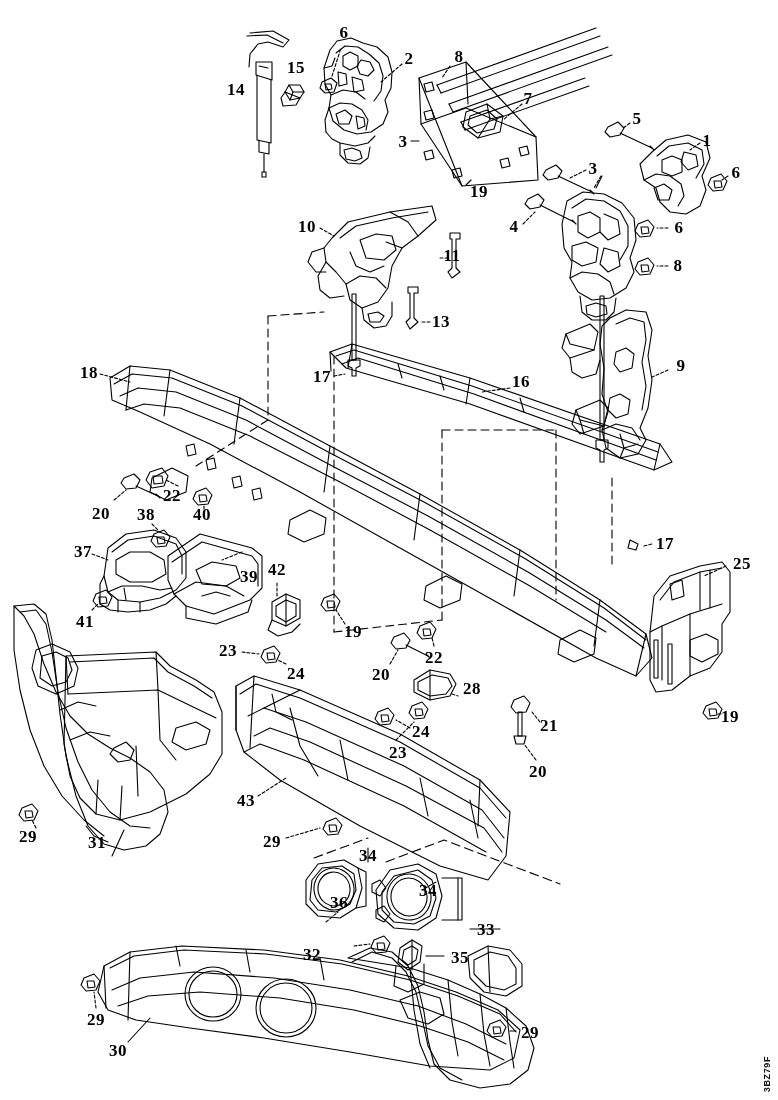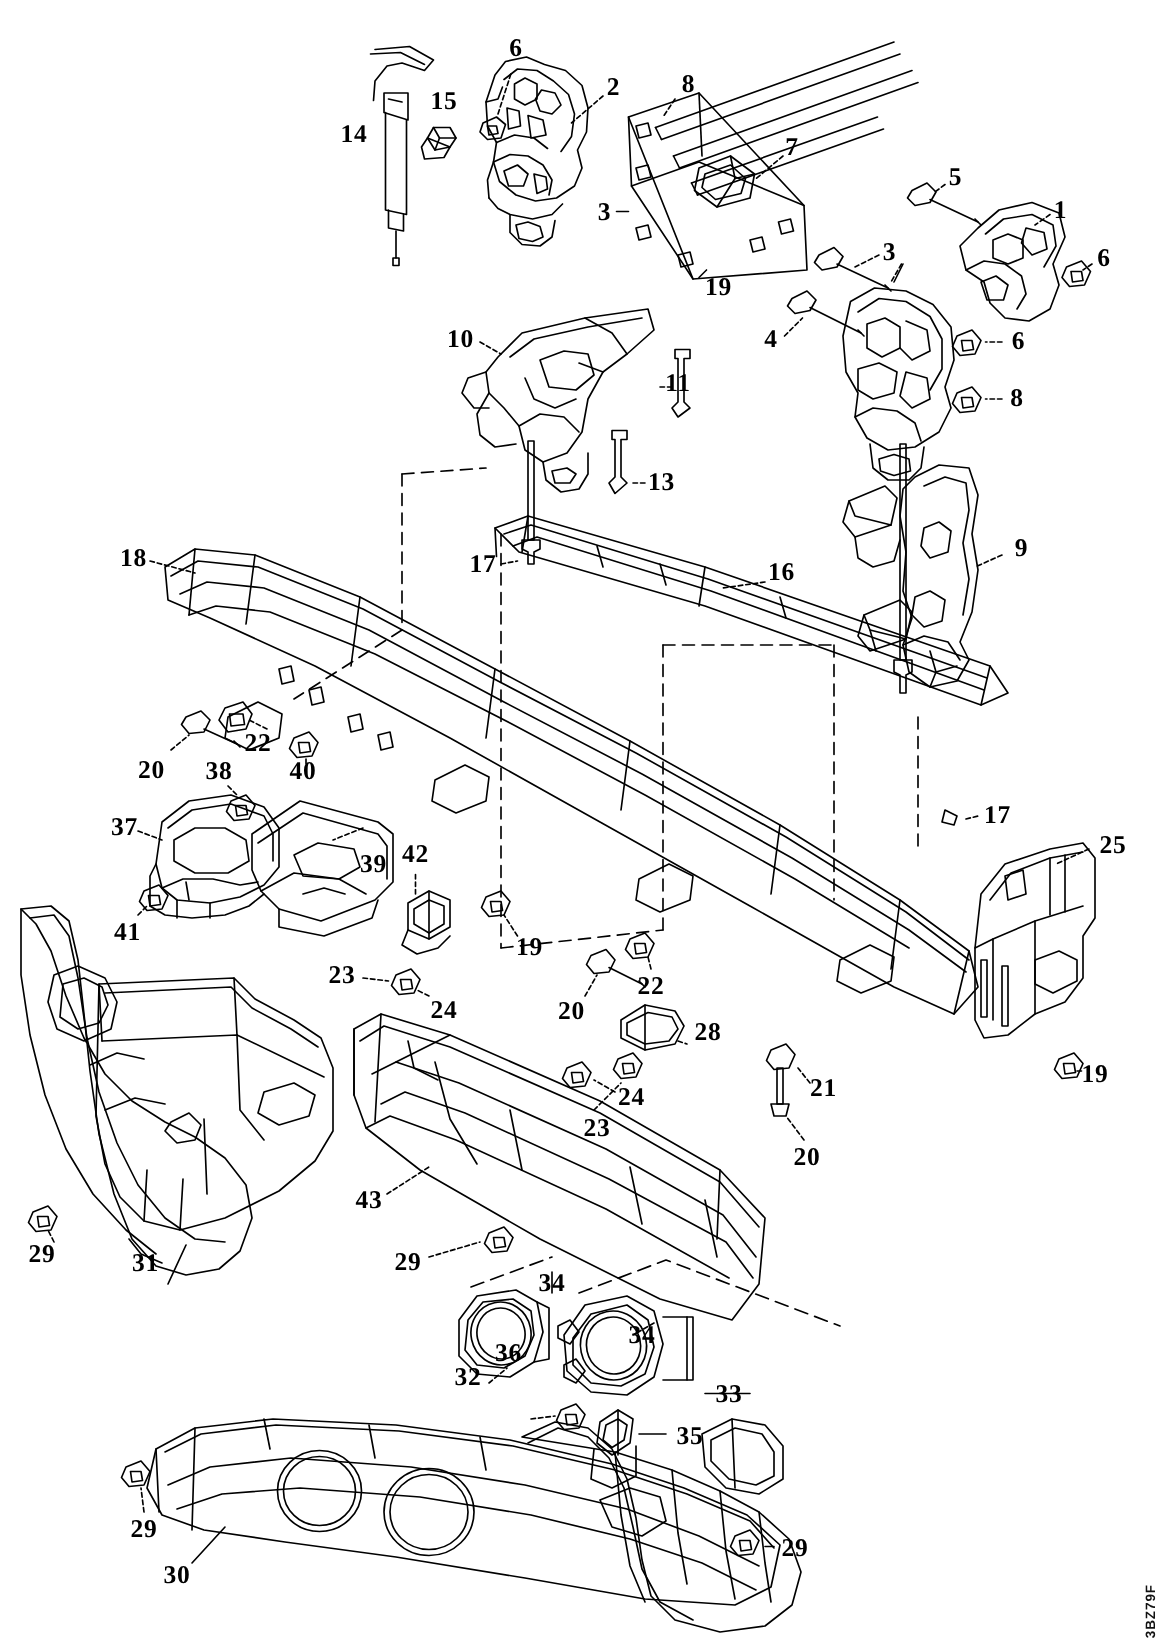--- a/index.html
+++ b/index.html
@@ -620,21 +620,21 @@
   <div class="cal" style="left:549px;top:725px">21</div>
   <div class="cal" style="left:538px;top:771px">20</div>
   <div class="cal" style="left:742px;top:563px">25</div>
   <div class="cal" style="left:730px;top:716px">19</div>
   <div class="cal" style="left:28px;top:836px">29</div>
   <div class="cal" style="left:97px;top:842px">31</div>
   <div class="cal" style="left:246px;top:800px">43</div>
   <div class="cal" style="left:272px;top:841px">29</div>
   <div class="cal" style="left:368px;top:855px">34</div>
   <div class="cal" style="left:428px;top:890px">34</div>
-  <div class="cal" style="left:312px;top:918px">32</div>
+  <div class="cal" style="left:312px;top:954px">32</div>
   <div class="cal" style="left:486px;top:929px">33</div>
   <div class="cal" style="left:339px;top:902px">36</div>
   <div class="cal" style="left:460px;top:957px">35</div>
   <div class="cal" style="left:96px;top:1019px">29</div>
   <div class="cal" style="left:118px;top:1050px">30</div>
   <div class="cal" style="left:530px;top:1032px">29</div>
 
   <div id="figcode">3BZ79F</div>
 
 </div>

